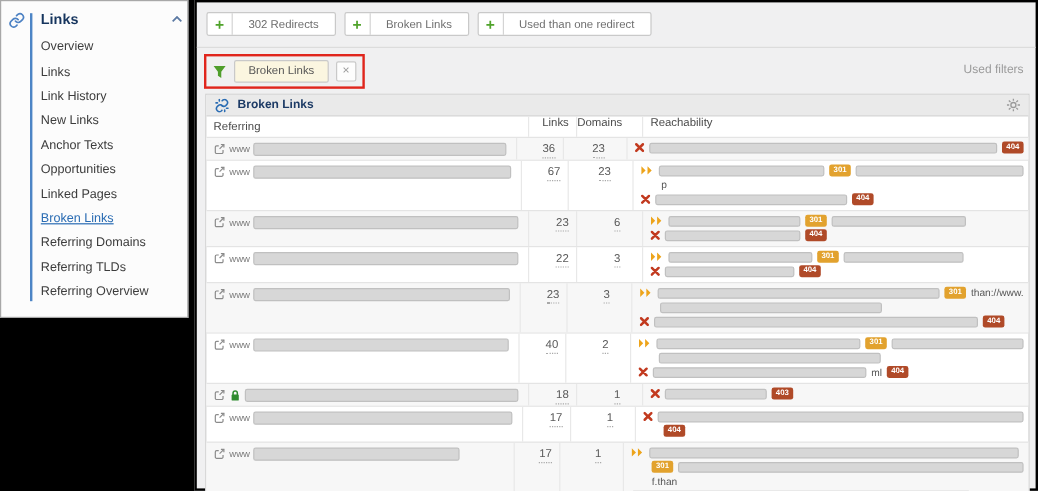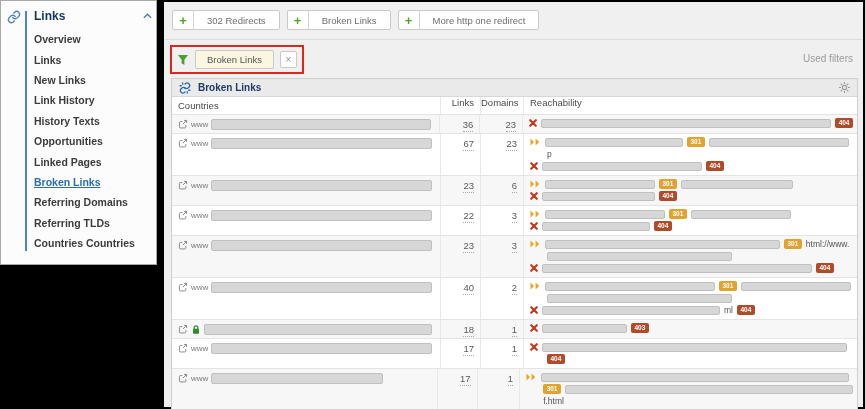--- a/index.html
+++ b/index.html
@@ -9,21 +9,21 @@
   
   .sidebar { position:absolute; left:0; top:0; width:157px; height:265px;
              background:#fcfcfc; border:1px solid #a8a8a8; }
   .logo { position:absolute; left:6px; top:9px; }
   .vline { position:absolute; left:24px; top:10px; height:240px; width:2px; background:#4d85c6; }
   .side-head { position:absolute; left:33px; top:8px; width:118px; display:flex;
                align-items:center; justify-content:space-between; }
   .side-title { font-size:12px; font-weight:bold; color:#16355e; }
   .nav { position:absolute; left:33px; top:28px; width:120px; }
   .nav-item { height:20.4px; display:flex; align-items:center; font-size:10.5px;
-              color:#3c3c3c; cursor:pointer; white-space:nowrap;font-weight:bold; }
+              color:#3c3c3c; cursor:pointer; white-space:nowrap; }
   .nav-item.active { color:#2a6cb3; text-decoration:underline; }
 
   
   .main { position:absolute; left:162px; top:0; width:703px; height:409px;
           background:#f0f0f1; border:2px solid #000; }
   .fbar { position:absolute; left:8px; top:8px; display:flex; gap:7px; }
   .fbtn { display:inline-flex; align-items:stretch; background:#fff;
           border:1px solid #c9c9c9; border-radius:2px; height:20px; cursor:pointer; }
   .fbtn .plus { width:21px; display:flex; align-items:center; justify-content:center;
                 border-right:1px solid #d4d4d4; color:#50a32b; font-weight:bold;
@@ -43,21 +43,21 @@
   .table { position:absolute; left:7px; top:76px; width:687px; background:#fff;
            border:1px solid #cfcfcf; }
   .tbar { height:18px; background:#eaeaea; border-bottom:1px solid #d8d8d8;
           display:flex; align-items:center; padding:0 7px; gap:7px; }
   .ttl { font-size:10px; font-weight:bold; color:#1d3b66; }
   .gear { margin-left:auto; cursor:pointer; display:flex; align-items:center; }
   .thead { display:flex; height:17px; align-items:center; font-size:9.5px; color:#4a4a4a; }
   .cell-target { width:268px; padding-left:6px; }
   .cell-links  { width:40px;  text-align:right; padding-right:6px; }
   .cell-domains{ width:43px;  text-align:right; padding-right:6px; }
-  .cell-reach  { flex:1; padding-left:6px; }
+  .cell-reach  { flex:1; padding-left:6px;margin-left:12px; }
   .thead .cell-links, .thead .cell-domains, .thead .cell-reach,
   .trow .cell-links, .trow .cell-domains, .trow .cell-reach
        { border-left:1px solid #e8e8e8; align-self:stretch; }
   .trow { display:flex; border-top:1px solid #e4e4e4; align-items:stretch; }
   .trow.odd { background:#f7f7f7; }
   .trow .cell-target { display:flex; align-items:flex-start; gap:3px; padding:4px 6px 3px 6px; }
   .trow .cell-links, .trow .cell-domains { padding-top:4px; font-size:9.5px; color:#5a5a5a; }
   .num { border-bottom:1px dotted #a9a9a9; padding-bottom:1px; cursor:pointer; }
   .trow .cell-reach { padding:2.5px 4px 2.5px 6px; }
   .pfx { font-size:8px; color:#7a7a7a; line-height:11px; }
@@ -90,45 +90,45 @@
     <span class="side-title">Links</span>
     <span class="icn">
       <svg width="9" height="6" viewBox="0 0 10 6">
           <path d="M1 5l4-4 4 4" fill="none" stroke="#5b79a3" stroke-width="1.6"></path>
         </svg>
     </span>
   </div>
   <div class="nav">
       <div class="nav-item">Overview</div>
       <div class="nav-item">Links</div>
+      <div class="nav-item">Link History</div>
       <div class="nav-item">New Links</div>
-      <div class="nav-item">Link History</div>
-      <div class="nav-item">History Texts</div>
+      <div class="nav-item">Anchor Texts</div>
       <div class="nav-item">Opportunities</div>
       <div class="nav-item">Linked Pages</div>
       <div class="nav-item active">Broken Links</div>
       <div class="nav-item">Referring Domains</div>
       <div class="nav-item">Referring TLDs</div>
-      <div class="nav-item">Countries Countries</div>
+      <div class="nav-item">Referring Overview</div>
     </div>
 </div>
 
 <div class="main">
   <div class="fbar">
       <div class="fbtn">
         <span class="plus">+</span>
         <span class="lbl">302 Redirects</span>
       </div>
       <div class="fbtn">
         <span class="plus">+</span>
         <span class="lbl">Broken Links</span>
       </div>
       <div class="fbtn">
         <span class="plus">+</span>
-        <span class="lbl">More http one redirect</span>
+        <span class="lbl">Used than one redirect</span>
       </div>
     </div>
   <div class="sep"></div>
 
   <div class="chipwrap">
     <span class="icn">
       <svg width="12" height="12" viewBox="0 0 12 12">
           <path d="M1 1h10L7.4 5.8V11L4.6 9.2V5.8z" fill="#4f9e2c"></path>
         </svg>
     </span>
@@ -152,21 +152,21 @@
       <span class="gear icn">
         <svg width="11" height="11" viewBox="0 0 11 11">
             <g stroke="#9a9a9a" stroke-width="1.1">
               <circle cx="5.5" cy="5.5" r="2.1" fill="none"></circle>
               <path d="M5.5 0v2M5.5 9v2M0 5.5h2M9 5.5h2M1.7 1.7l1.4 1.4M7.9 7.9l1.4 1.4M9.3 1.7L7.9 3.1M3.1 7.9L1.7 9.3"></path>
             </g>
           </svg>
       </span>
     </div>
     <div class="thead">
-      <div class="cell-target">Countries</div>
+      <div class="cell-target">Referring</div>
       <div class="cell-links">Links</div>
       <div class="cell-domains">Domains</div>
       <div class="cell-reach">Reachability</div>
     </div>
     <div>
         <div class="trow odd">
           <div class="cell-target">
             <span class="icn">
               <svg width="10" height="10" viewBox="0 0 14 14">
                 <g fill="none" stroke="#8b8b8b" stroke-width="1.4">
@@ -328,21 +328,21 @@
           <div class="cell-domains"><span class="num">3</span></div>
           <div class="cell-reach">
             <div class="rline">
               <span class="icn">
                 <svg width="11" height="8" viewBox="0 0 11 8">
                   <path d="M0.5 0.5L4 4 0.5 7.5zM5.6 0.5L9.1 4 5.6 7.5z" fill="#eda41b"></path>
                 </svg>
               </span>
               <span class="bar" style="width: 235px;"></span>
               <span class="badge warn">301</span>
-              <span class="rtext">html://www.</span>
+              <span class="rtext">than://www.</span>
             </div>
             <div class="rline cont">
               <span class="bar" style="width: 185px;"></span>
             </div>
             <div class="rline">
               <span class="icn">
                 <svg width="8" height="8" viewBox="0 0 8 8">
                   <path d="M1.2 1.2l5.6 5.6M6.8 1.2L1.2 6.8" stroke="#c23a1f" stroke-width="2.1" stroke-linecap="round"></path>
                 </svg>
               </span>
@@ -479,21 +479,21 @@
                   <path d="M0.5 0.5L4 4 0.5 7.5zM5.6 0.5L9.1 4 5.6 7.5z" fill="#eda41b"></path>
                 </svg>
               </span>
               <span class="bar" style="width: 308px;"></span>
             </div>
             <div class="rline cont">
               <span class="badge warn">301</span>
               <span class="bar" style="width: 288px;"></span>
             </div>
             <div class="rline cont">
-              <span class="rtext">f.html</span>
+              <span class="rtext">f.than</span>
             </div>
             <div class="rline">
               <span class="bar" style="width: 283px;"></span>
               <span class="rtext">f.htm</span>
             </div>
           </div>
         </div>
       </div>
   </div>
 </div>

